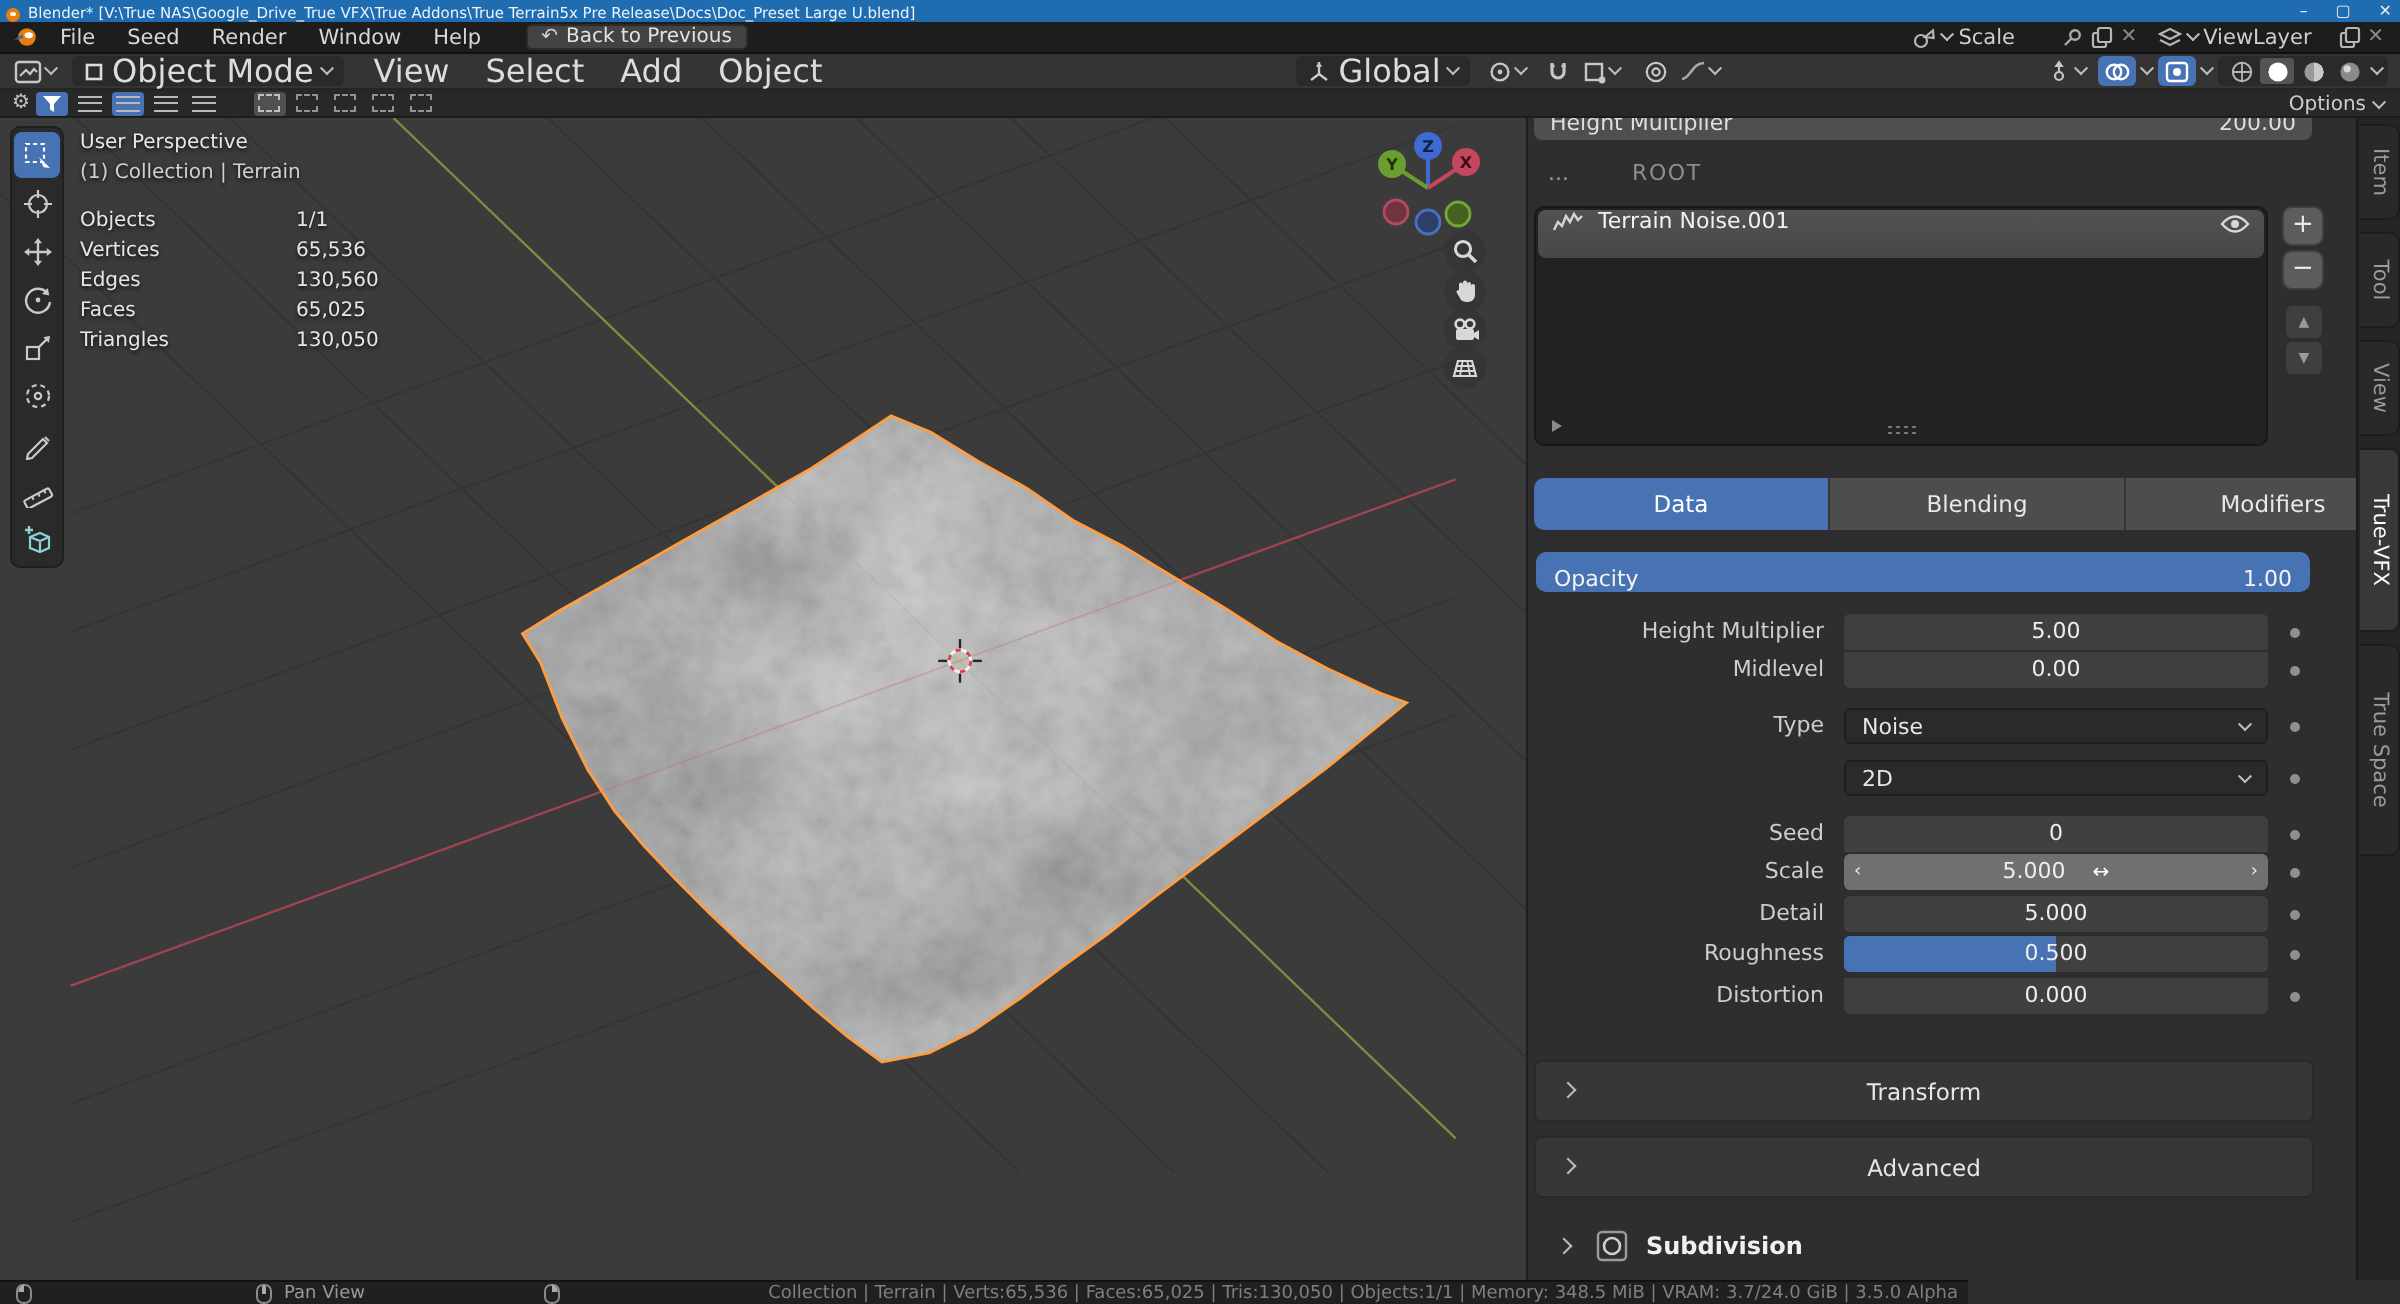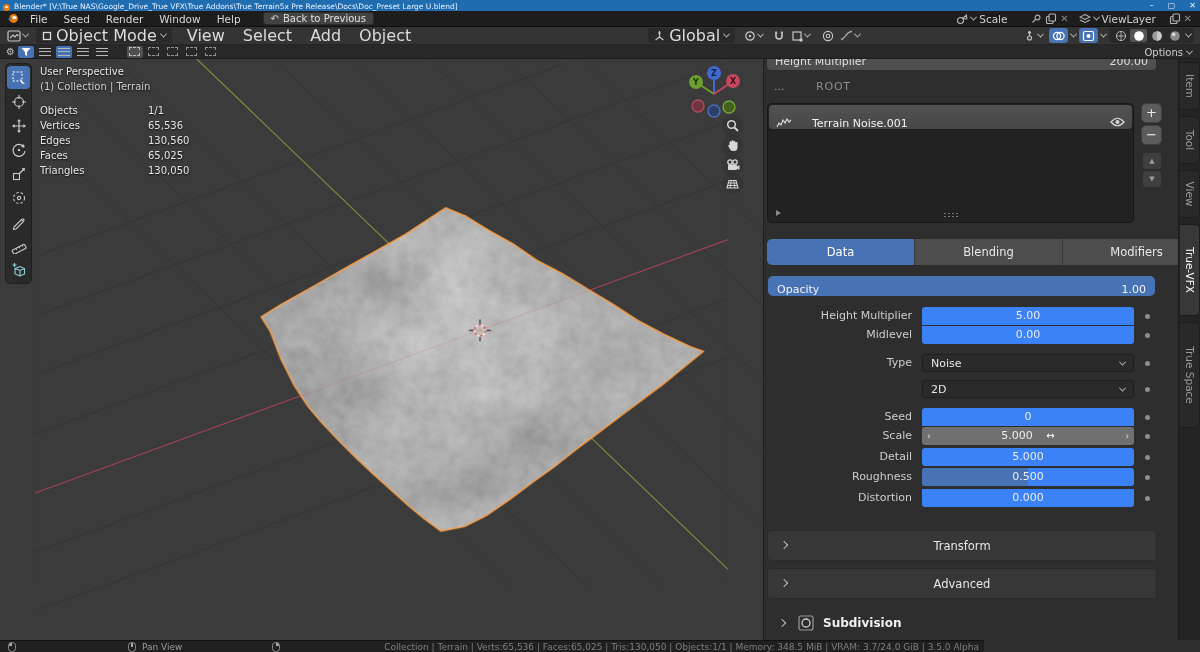--- a/index.html
+++ b/index.html
@@ -61,36 +61,36 @@
   .navbtn { position:absolute; width:21px; height:21px; border-radius:50%; background:rgba(50,50,50,.55); display:flex; align-items:center; justify-content:center; }
   .gizmo { position:absolute; left:686px; top:2px; }
 
   
   .sidebar { position:absolute; left:763px; top:59px; width:415px; height:581px; background:#2e2e2e; overflow:hidden; border-left:1px solid #1f1f1f; font-size:11px; }
   .topslider { position:absolute; left:3px; top:-7px; width:389px; height:18px; background:#4f4f4f; border-radius:4px; color:#dedede; display:flex; align-items:center; padding:0 8px; }
   .topslider .val { margin-left:auto; }
   .breadcrumb { position:absolute; left:10px; top:21px; color:#9a9a9a; font-size:11px; }
   .breadcrumb .root { position:absolute; left:42px; top:0; letter-spacing:.8px; color:#8d8d8d; }
   .listbox { position:absolute; left:3px; top:44px; width:367px; height:120px; background:#222222; border:1px solid #181818; border-radius:5px; }
-  .listitem { margin:1px; height:23px; background:linear-gradient(#525252,#474747); border-radius:4px; display:flex; align-items:flex-start; padding:12px 7px; color:#f1f1f1; gap:20px; }
+  .listitem { margin:1px; height:23px; background:linear-gradient(#525252,#474747); border-radius:4px; display:flex; align-items:flex-end; padding:12px 7px; color:#f1f1f1; gap:7px; }
   .listitem .eye { margin-left:auto; }
   .list-grip { position:absolute; left:50%; bottom:4px; width:16px; height:6px; transform:translateX(-50%);
     background-image:radial-gradient(#777 0.9px, transparent 1px); background-size:4px 3px; }
   .list-expand { position:absolute; left:8px; bottom:6px; width:0; height:0; border-left:5px solid #8a8a8a; border-top:3.5px solid transparent; border-bottom:3.5px solid transparent; }
   .lbtn { position:absolute; left:377px; width:21px; height:20px; background:#5c5c5c; border:1px solid #404040; border-radius:5px; color:#eaeaea; font-size:13px; display:flex; align-items:center; justify-content:center; line-height:0; }
   .abtn { position:absolute; left:379px; width:18px; height:16px; background:#3f3f3f; border-radius:3px; color:#9a9a9a; font-size:7px; display:flex; align-items:center; justify-content:center; }
   .tabs { position:absolute; left:3px; top:180px; width:443px; height:26px; display:flex; border-radius:5px; overflow:hidden; }
   .tab { flex:1; background:#4d4d4d; color:#e8e8e8; font-size:11.5px; display:flex; align-items:center; justify-content:center; border-right:1px solid #383838; }
   .tab:last-child { border-right:none; }
   .tab.active { background:#4772b3; color:#fff; }
   .opacity-slider { position:absolute; left:4px; top:217px; width:387px; height:20px; background:#4772b3; border-radius:5px; color:#f4f4f4; display:flex; align-items:flex-end; padding:0 9px; }
   .opacity-slider .val { margin-left:auto; }
   .prow { position:absolute; left:0; width:415px; height:18px; }
   .prow .plabel { position:absolute; left:0; top:0; width:148px; text-align:right; color:#cdcdcd; line-height:18px; }
-  .pfield { position:absolute; left:158px; top:0; width:212px; height:18px; background:#3b82f6; border-radius:3px; color:#ededed; text-align:center; line-height:18px; }
+  .pfield { position:absolute; left:158px; top:0; width:212px; height:18px; background:#404040; border-radius:3px; color:#ededed; text-align:center; line-height:18px; }
   .pfield.hover { background:#707070; }
   .pfield.drop { background:#2a2a2a; border:1px solid #1e1e1e; text-align:left; padding-left:8px; color:#e6e6e6; }
   .pfield .chv { position:absolute; right:8px; top:6px; }
   .pfield .nudge { position:absolute; top:0; color:#e8e8e8; font-size:9px; line-height:18px; }
   .sliderfill { position:absolute; left:0; top:0; bottom:0; background:#4772b3; border-radius:3px 0 0 3px; }
   .slidertext { position:relative; z-index:1; }
   .dot { position:absolute; left:381px; width:5px; height:5px; border-radius:50%; background:#8f8f8f; }
   .cpanel { position:absolute; left:3px; width:390px; height:31px; background:#373737; border:1px solid #2a2a2a; border-radius:4px; color:#e6e6e6; font-size:11.5px; display:flex; align-items:center; justify-content:center; }
   .chvr { position:absolute; left:13px; top:11px; width:6px; height:6px; border-right:1.6px solid #bbb; border-bottom:1.6px solid #bbb; transform:rotate(-45deg); }
   .subdiv { position:absolute; left:0; top:551px; width:400px; height:26px; display:flex; align-items:center; color:#f0f0f0; font-size:12px; font-weight:600; }

